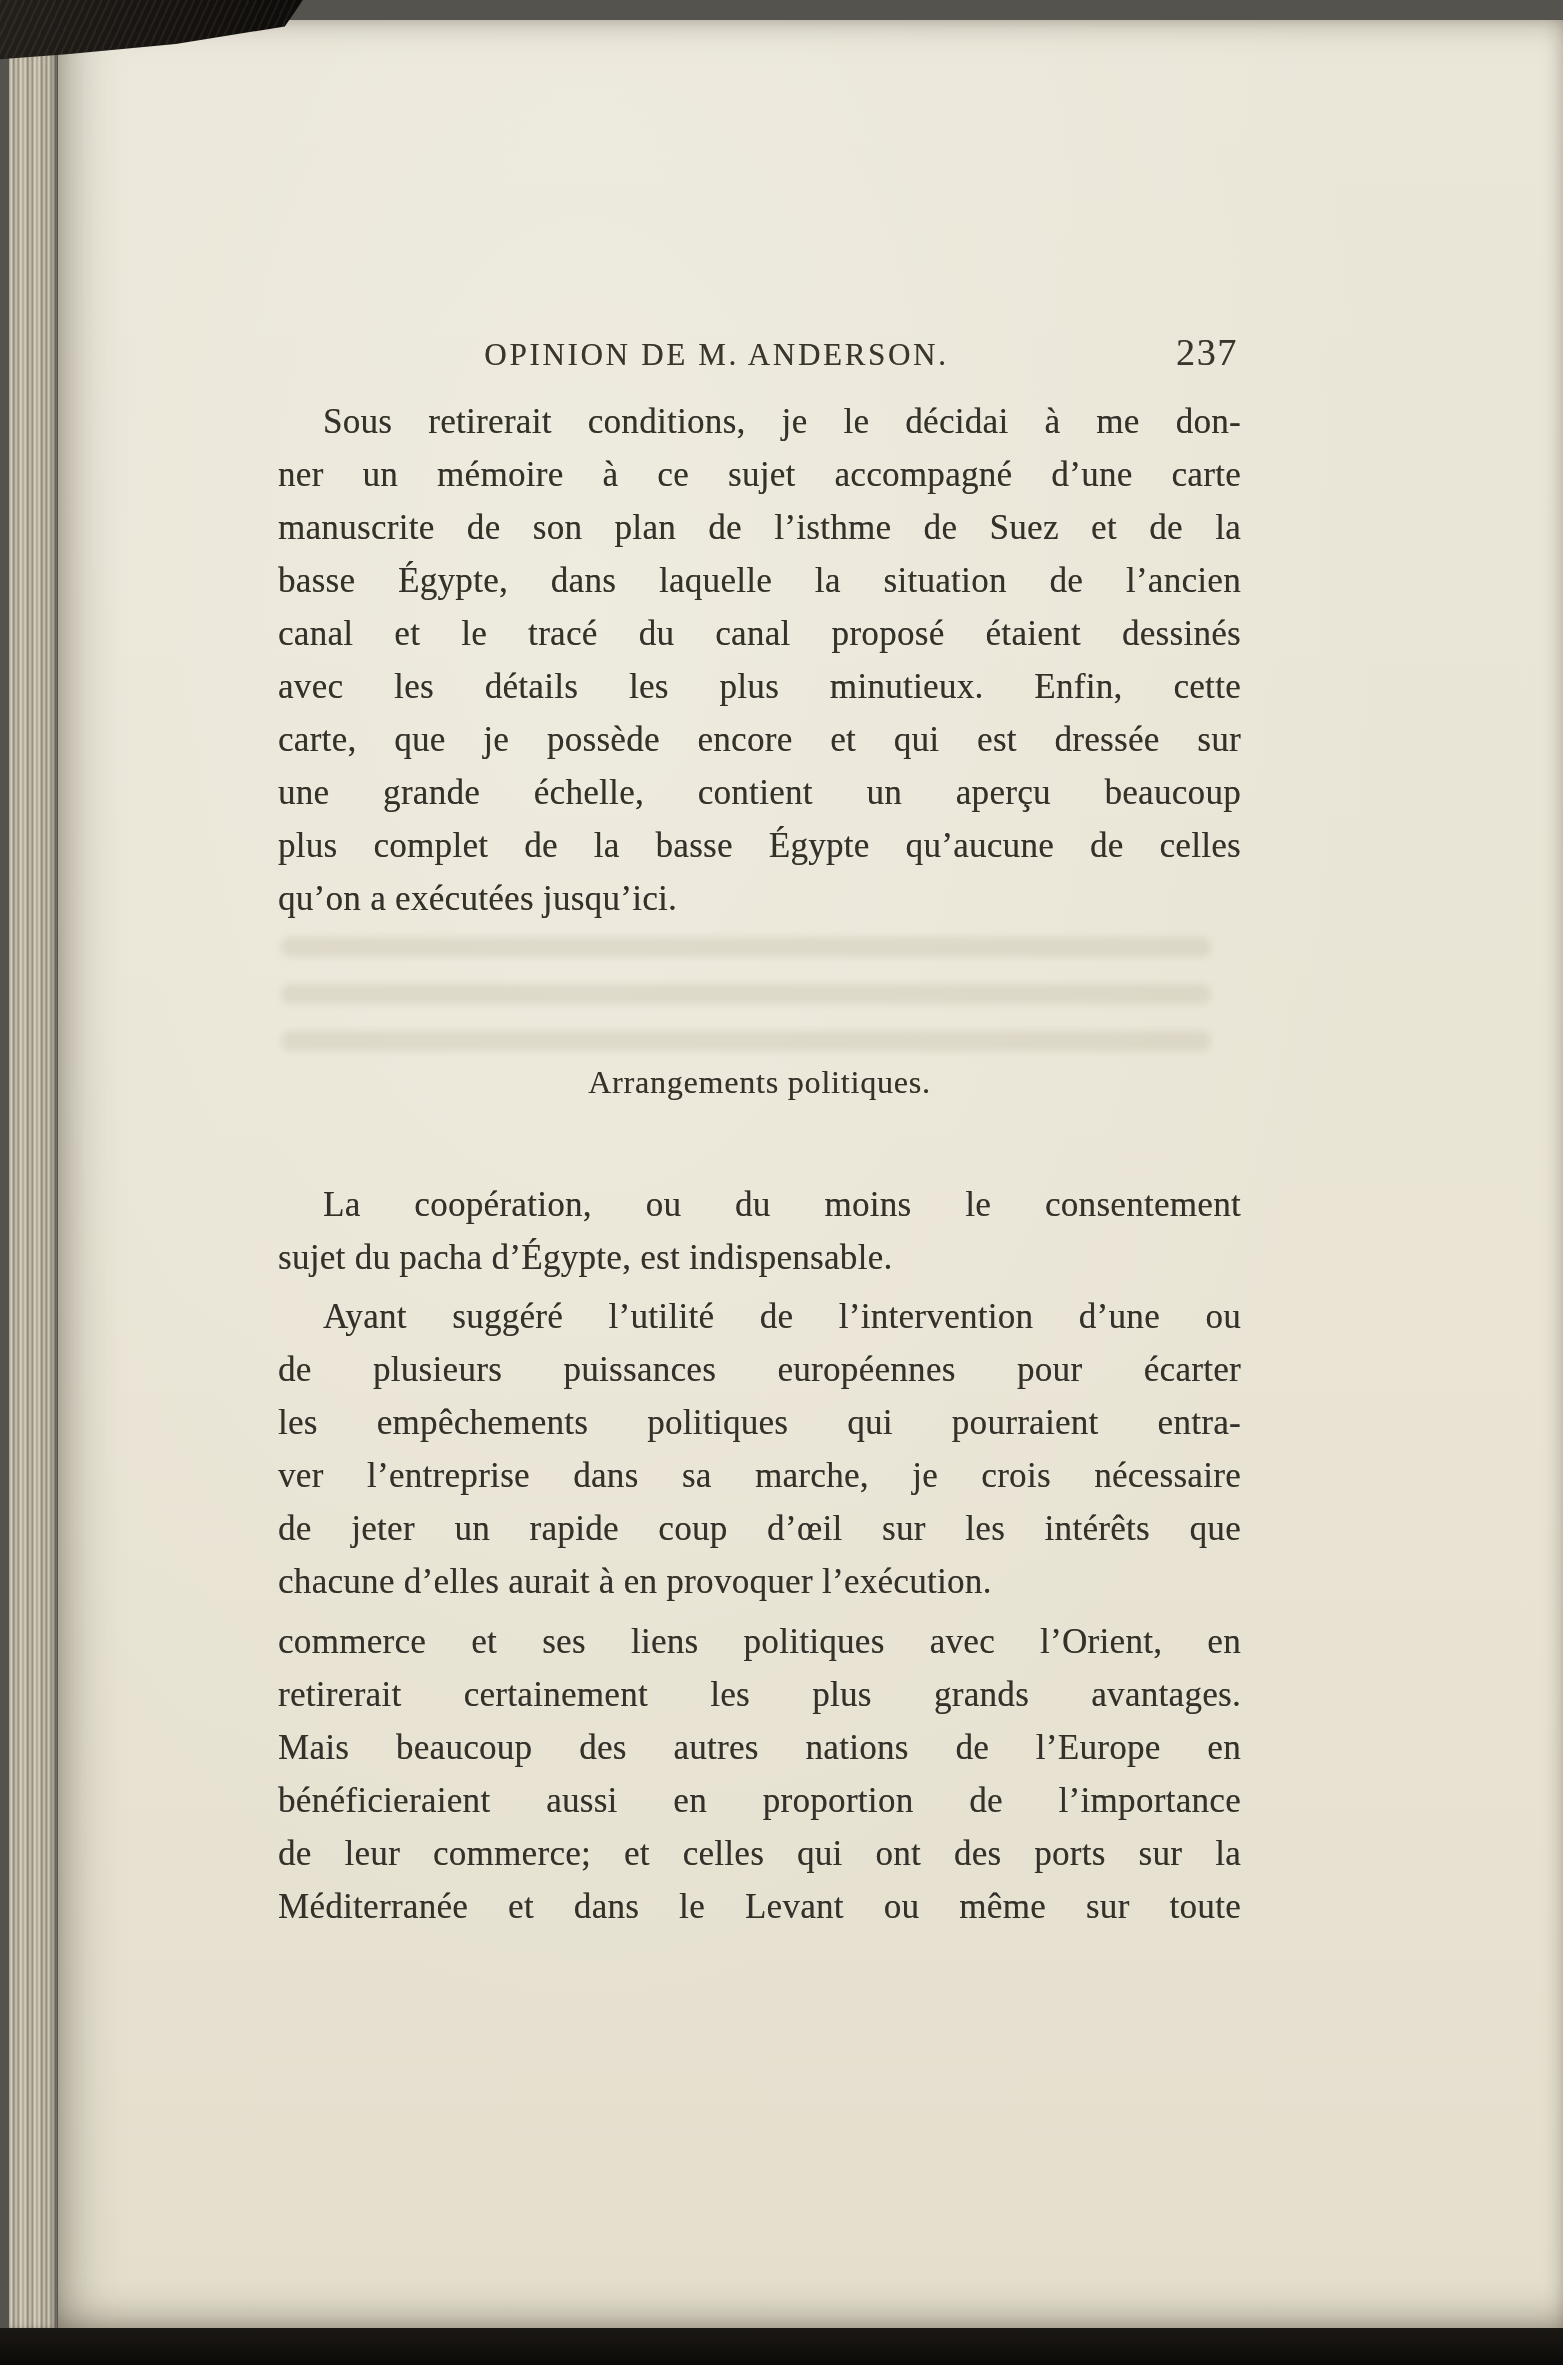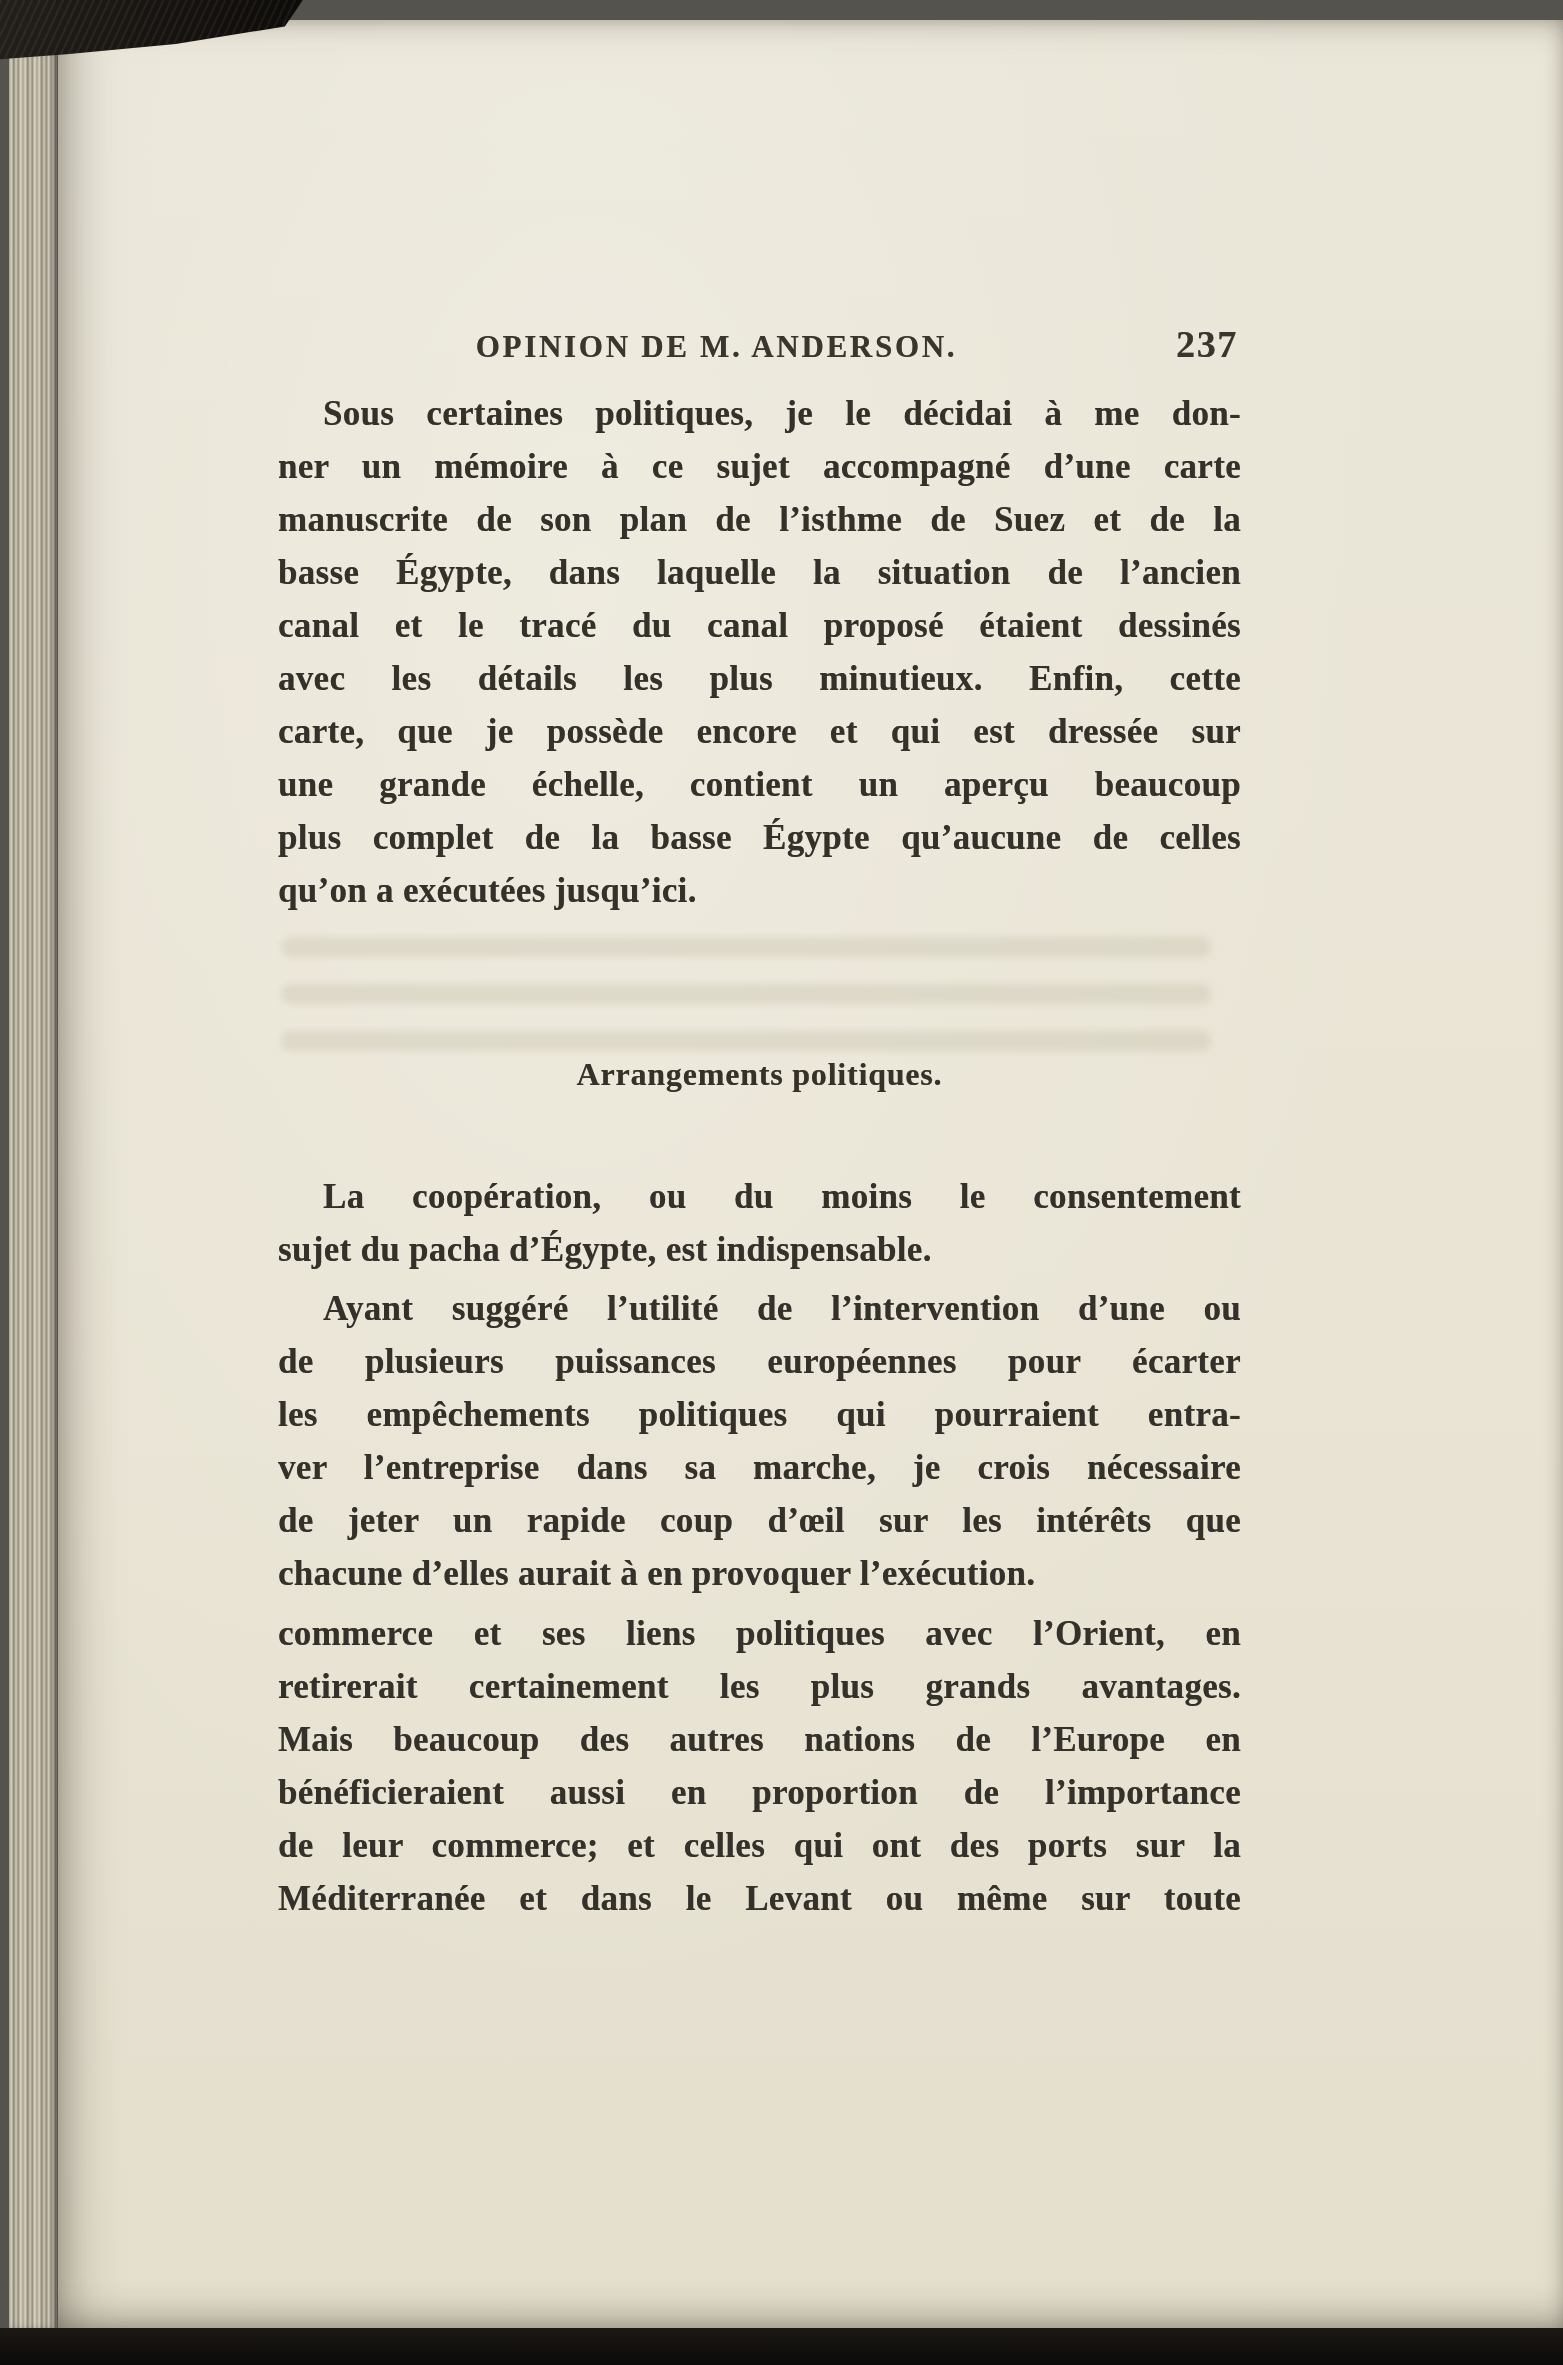--- a/index.html
+++ b/index.html
@@ -75,28 +75,27 @@
     height: 20.3px;
     margin-bottom: 26.6px;
     background: rgba(150,140,112,0.16);
     filter: blur(3.9px);
     border-radius: 9.4px;
   }
   
   .content {
     position: absolute;
     left: 278px;
-    top: 320px;
+    top: 328px;
     width: 963px;
     color: #34302a;
     font-size: 35px;
     line-height: 53px;
     letter-spacing: 0.3px;
     text-shadow: 0.2px 0.2px 0.4px rgba(52,48,42,0.55);
-    font-weight: bold;
   }
   .header {
     position: relative;
     height: 45px;
     margin-bottom: 22px;
   }
   .header-title {
     display: block;
     text-align: center;
     padding-right: 86px;
@@ -145,21 +144,21 @@
   </div>
 
   <div class="content">
 
     <div class="header">
       <span class="header-title">OPINION DE M. ANDERSON.</span>
       <span class="page-number">237</span>
     </div>
 
     <div class="para">
-        <div class="line first-line">Sous certaines politiques, je le décidai à me don-</div>
+        <div class="line first-line">Sous retirerait conditions, je le décidai à me don-</div>
         <div class="line">ner un mémoire à ce sujet accompagné d’une carte</div>
         <div class="line">manuscrite de son plan de l’isthme de Suez et de la</div>
         <div class="line">basse Égypte, dans laquelle la situation de l’ancien</div>
         <div class="line">canal et le tracé du canal proposé étaient dessinés</div>
         <div class="line">avec les détails les plus minutieux. Enfin, cette</div>
         <div class="line">carte, que je possède encore et qui est dressée sur</div>
         <div class="line">une grande échelle, contient un aperçu beaucoup</div>
         <div class="line">plus complet de la basse Égypte qu’aucune de celles</div>
         <div class="line last-line">qu’on a exécutées jusqu’ici.</div>
       </div>

